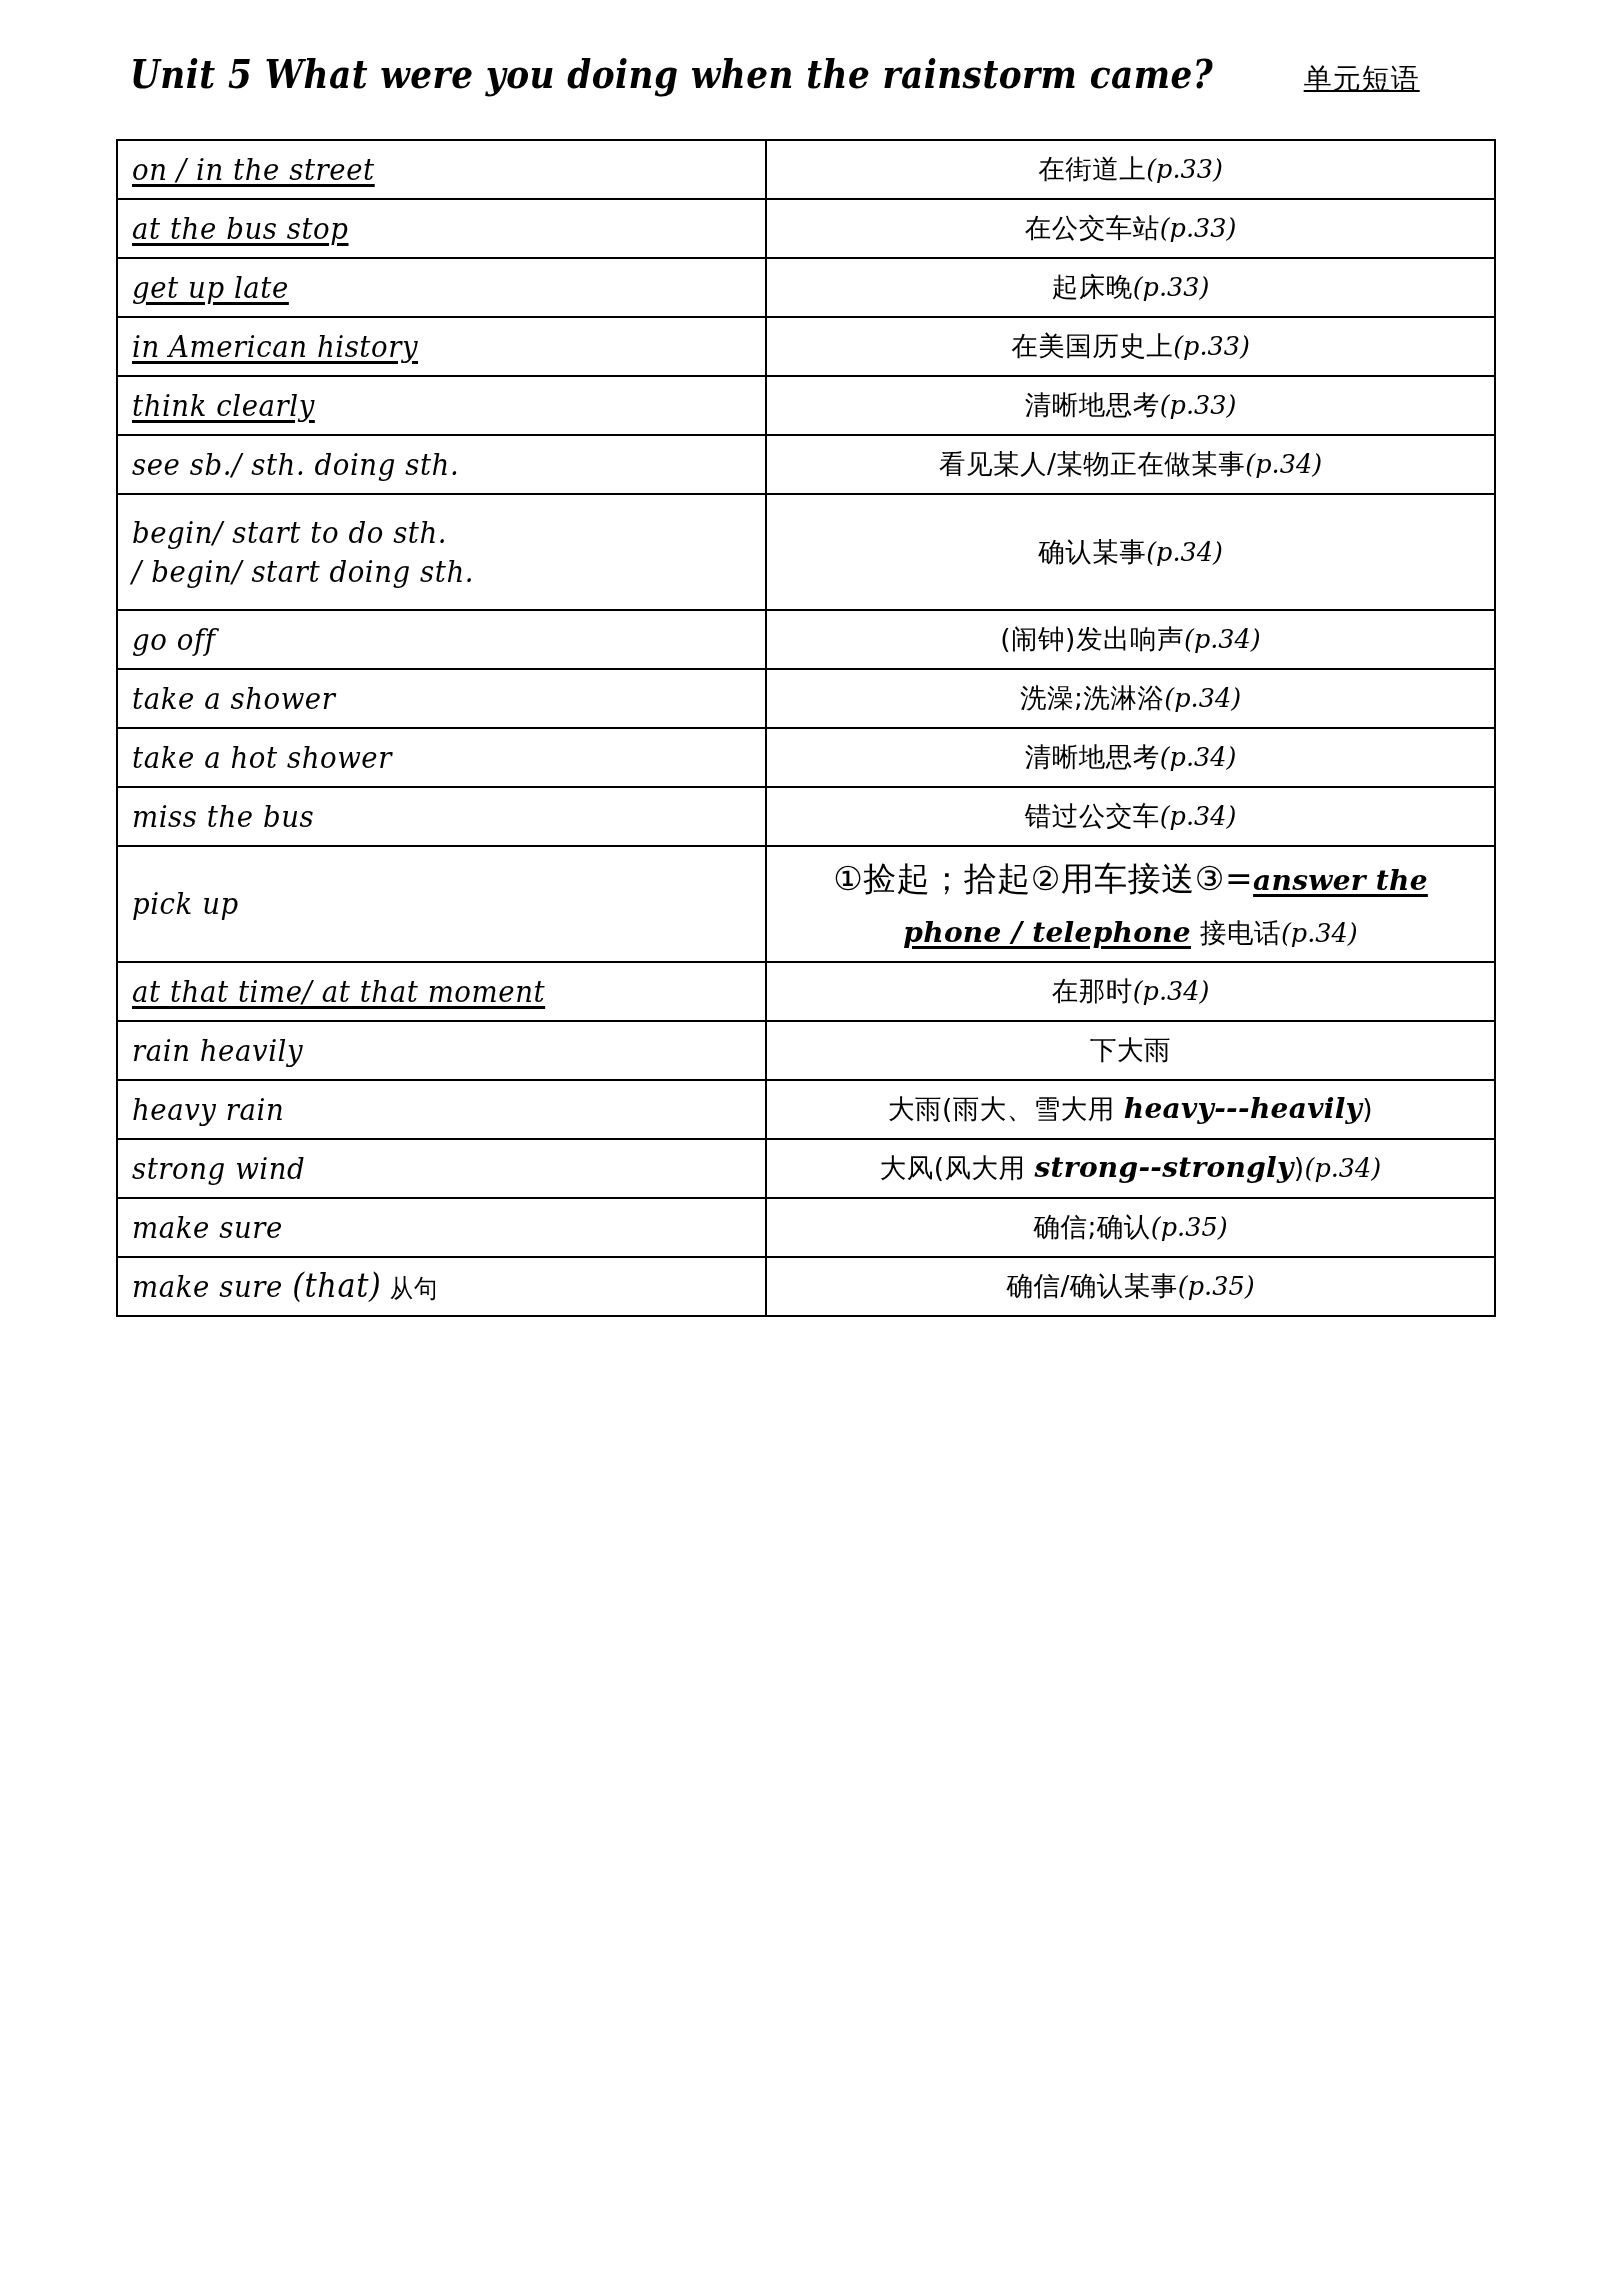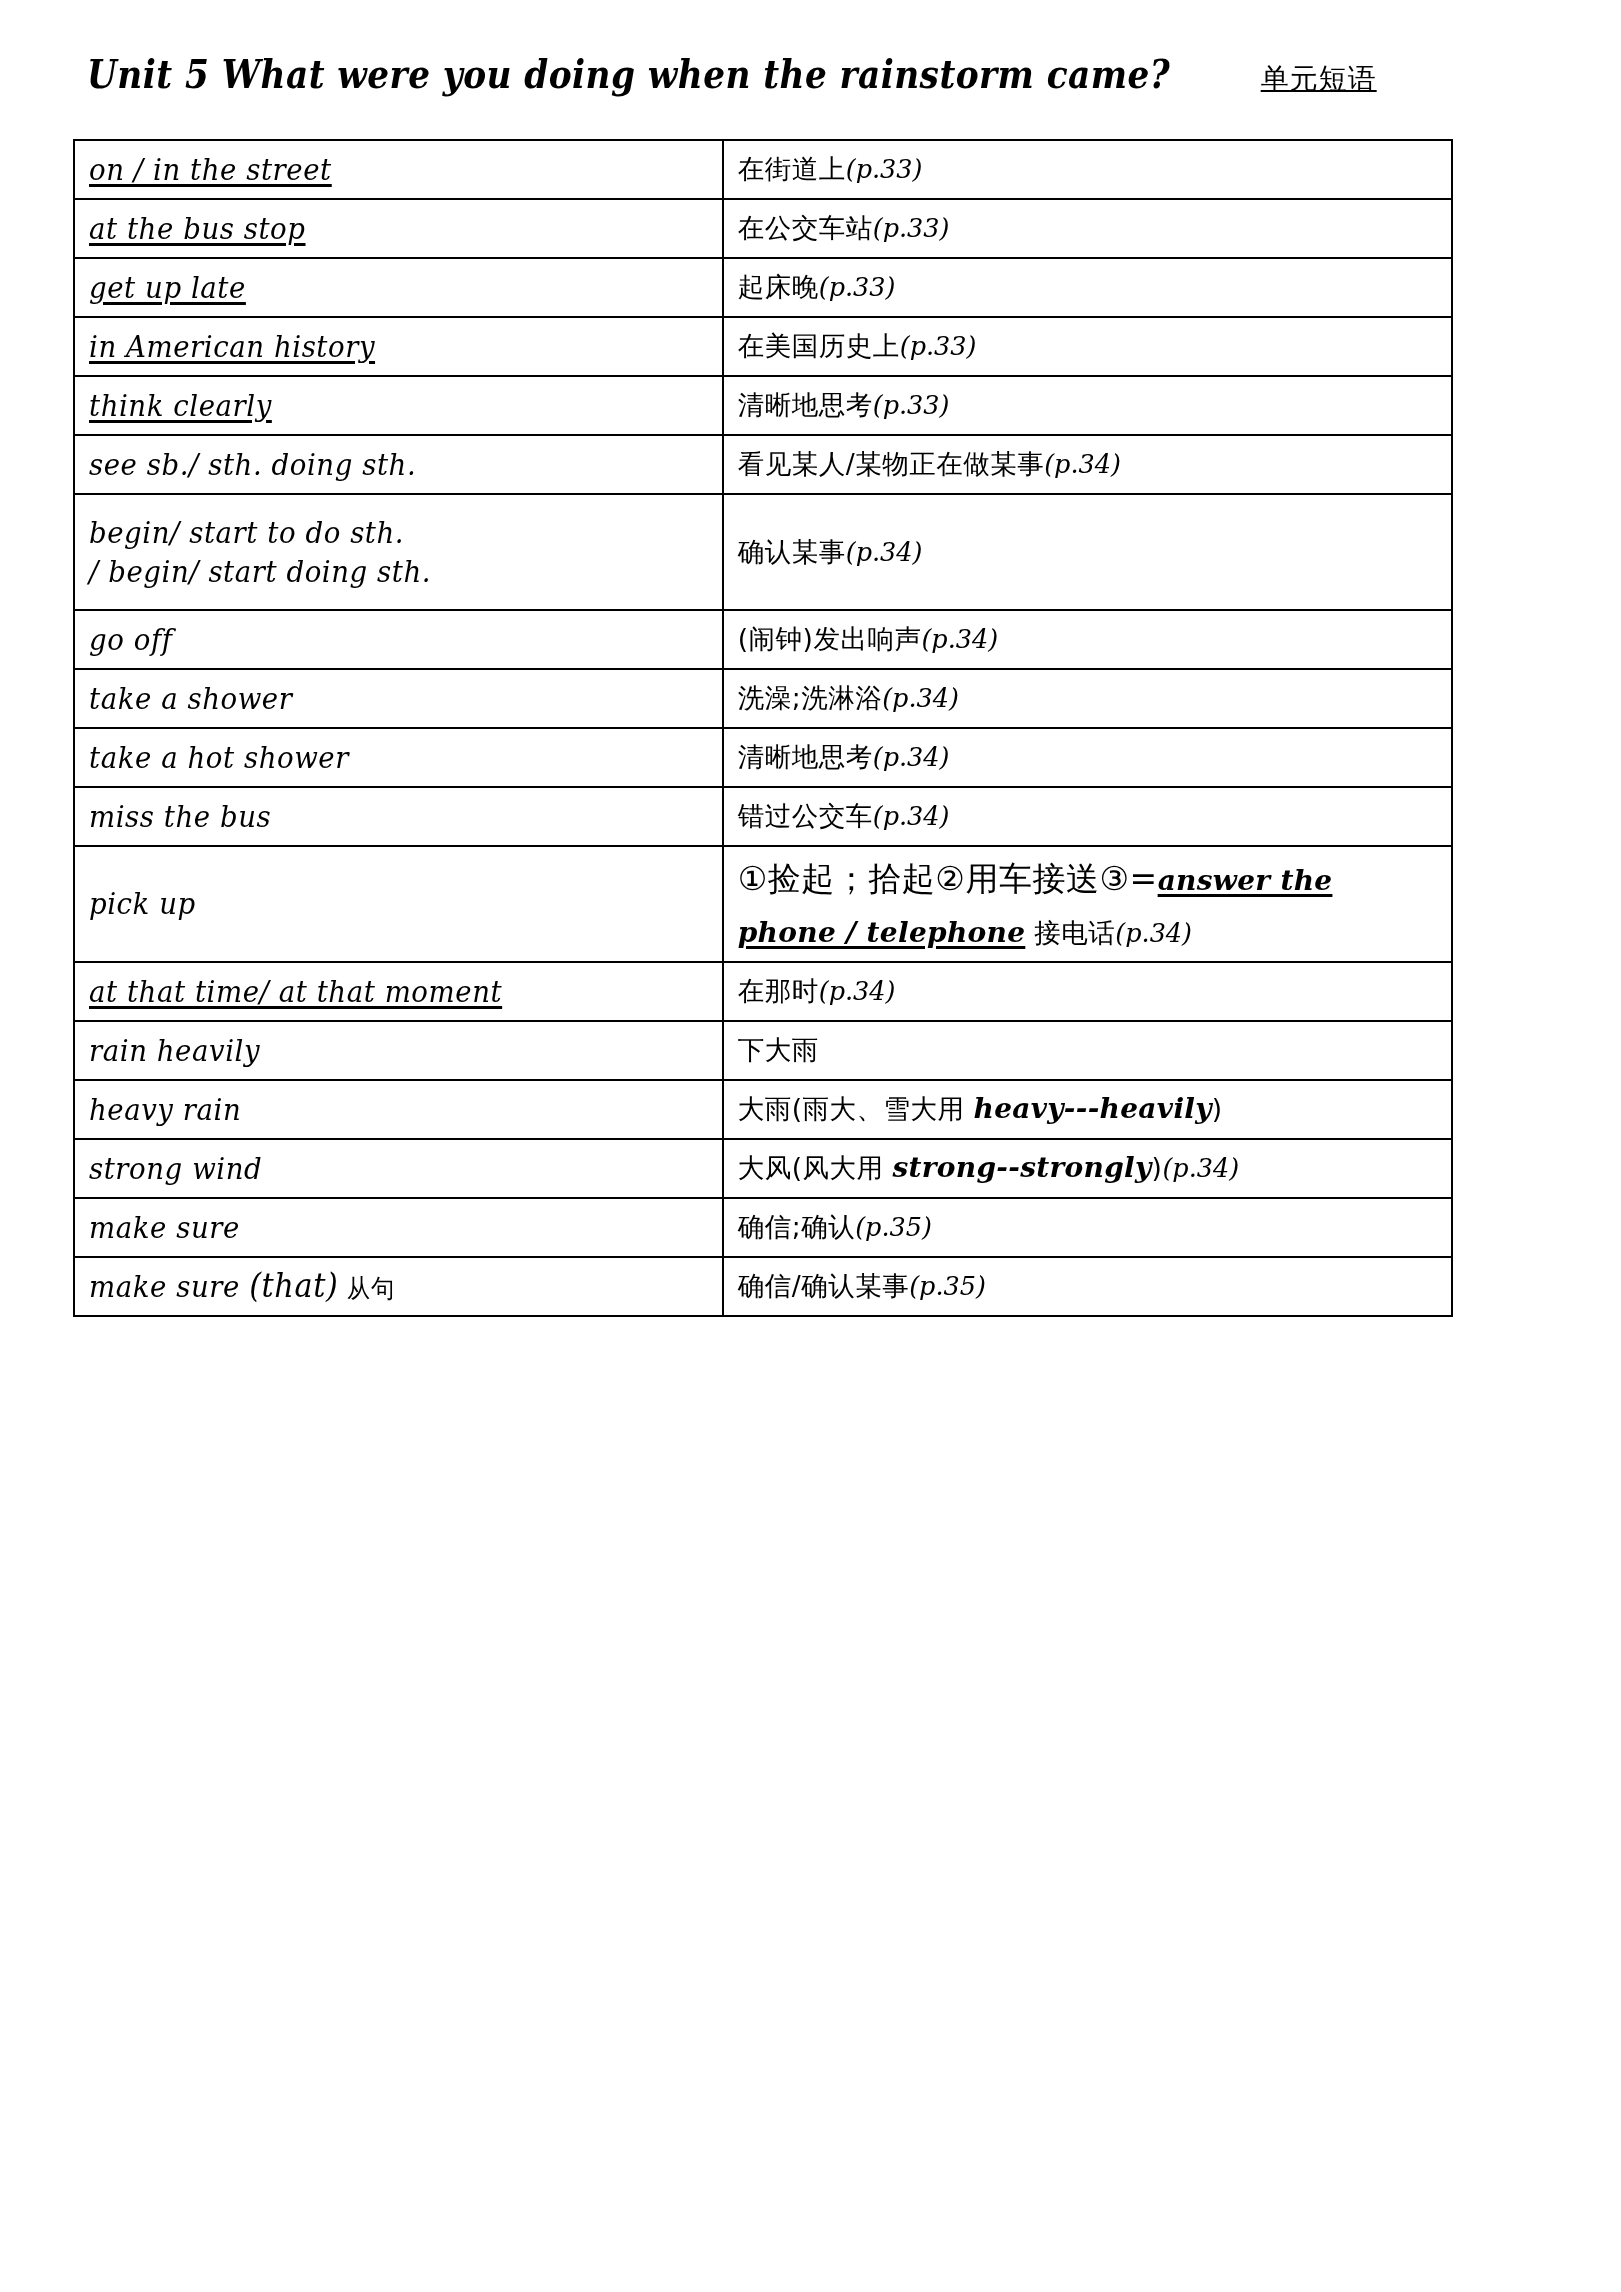--- a/index.html
+++ b/index.html
@@ -13,21 +13,21 @@
     height: 2293px;
     font-family: "Liberation Serif", serif;
     color: #000000;
     overflow: hidden;
   }
 
   .page {
     width: 1621px;
     height: 1786px;
     box-sizing: border-box;
-    padding: 51px 106px 0 73px;
+    padding: 51px 106px 0 116px;
     position: relative;
   }
 
   
   .title-row {
     display: flex;
     align-items: baseline;
     white-space: nowrap;
     margin: 0 0 11.8px 13.7px;
     height: 76px;
@@ -94,20 +94,21 @@
   }
   .en .line { display: block; }
 
   
   .cn {
     font-family: "DejaVu Sans", "Liberation Sans", sans-serif;
     font-size: 26.5px;
     line-height: 1.52;
     letter-spacing: 0.5px;
     white-space: nowrap;
+    text-align: center;
   }
   .cn .pg {
     font-family: "DejaVu Serif", "Liberation Serif", serif;
     font-style: italic;
     font-size: 25.5px;
     letter-spacing: 0;
   }
   .cn .en-in {
     font-family: "DejaVu Serif", "Liberation Serif", serif;
     font-style: italic;

